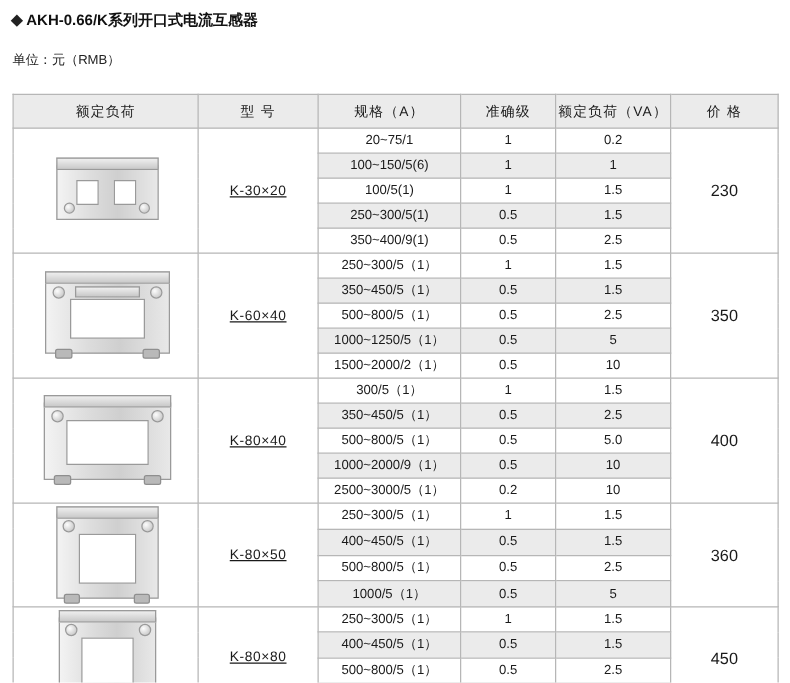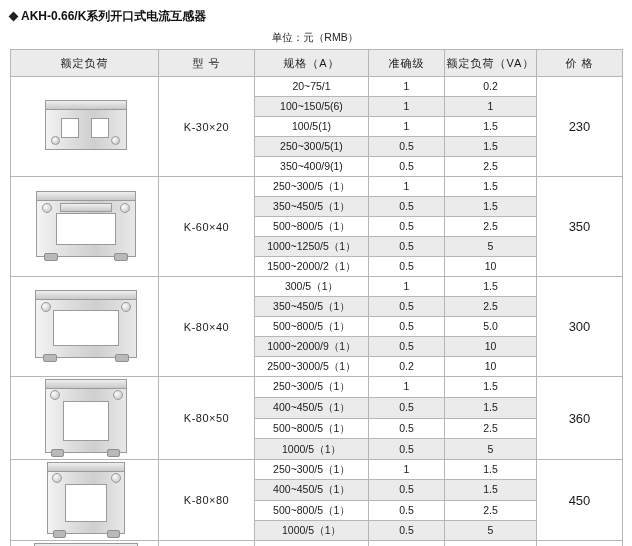--- a/index.html
+++ b/index.html
@@ -21,36 +21,36 @@
     box-sizing: border-box;
     padding: 8px 10px 0 10px;
     position: relative;
   }
   .title-row {
     display: flex;
     align-items: center;
     font-size: 12px;
     font-weight: bold;
     color: #111;
-    margin-bottom: 6px;
+    margin-bottom: 16px;
   }
   .diamond {
     display: inline-block;
     width: 7px;
     height: 7px;
     background: #222;
     transform: rotate(45deg);
     margin-right: 4px;
     flex: none;
   }
   .unit-row {
-    text-align: center;
+    text-align: left;
     font-size: 10.5px;
     color: #222;
-    margin-bottom: 4px;
+    margin-bottom: 20px;
     padding-right: 2px;
   }
   table.spec {
     border-collapse: collapse;
     width: 612px;
     table-layout: fixed;
     font-size: 10.5px;
   }
   table.spec th, table.spec td {
     border: 1px solid #b6b6b6;
@@ -77,20 +77,21 @@
     height: 19px;
     line-height: 19px;
     font-size: 10.5px;
   }
   tr.alt td.spec-cell, tr.alt td.acc-cell, tr.alt td.load-cell {
     background: #ebebeb;
   }
   td.model-cell {
     font-size: 11px;
     letter-spacing: 0.5px;
+    text-decoration: underline;
   }
   td.price-cell {
     font-size: 13px;
   }
   td.img-cell {
     padding: 3px 0;
   }
   .ct-wrap {
     display: flex;
     align-items: center;
@@ -252,21 +253,21 @@
                 <div class="knob" style="left: 92px; top: 14px; width: 8px; height: 8px;"></div>
                 <div class="foot" style="left: 14px; top: 66px; width: 12px; height: 6px;"></div>
                 <div class="foot" style="left: 86px; top: 66px; width: 12px; height: 6px;"></div>
               </div>
             </div>
           </td>
           <td class="model-cell" rowspan="5">K-80×40</td>
           <td class="spec-cell">300/5（1）</td>
           <td class="acc-cell">1</td>
           <td class="load-cell">1.5</td>
-          <td class="price-cell" rowspan="5">300</td>
+          <td class="price-cell" rowspan="5">400</td>
         </tr>
         <tr class="alt">
           <td class="spec-cell">350~450/5（1）</td>
           <td class="acc-cell">0.5</td>
           <td class="load-cell">2.5</td>
         </tr>
         <tr>
           <td class="spec-cell">500~800/5（1）</td>
           <td class="acc-cell">0.5</td>
           <td class="load-cell">5.0</td>

